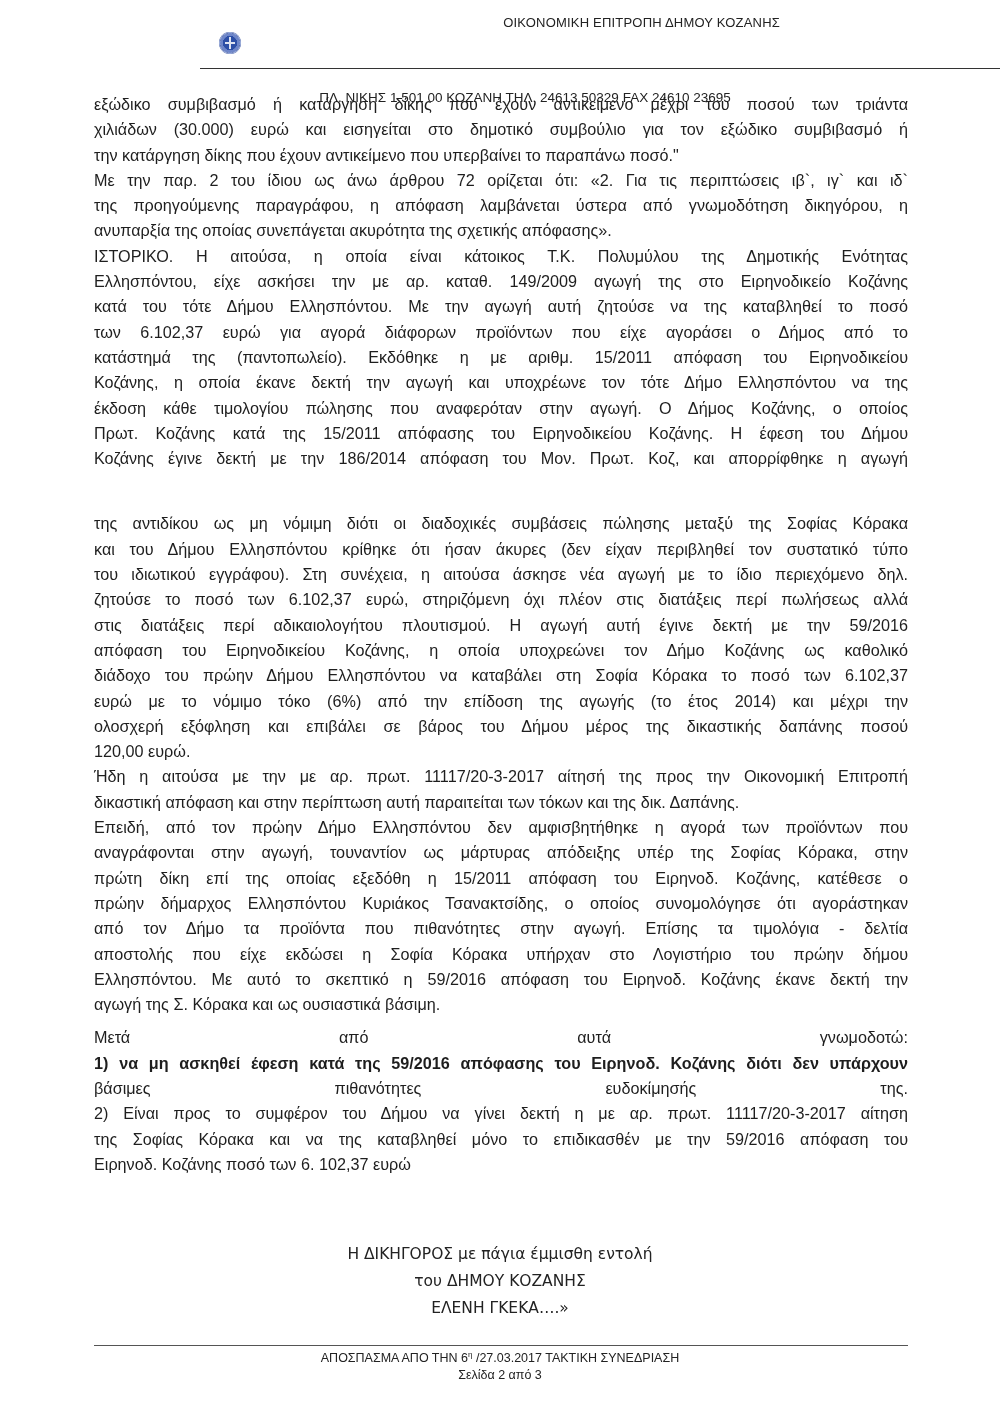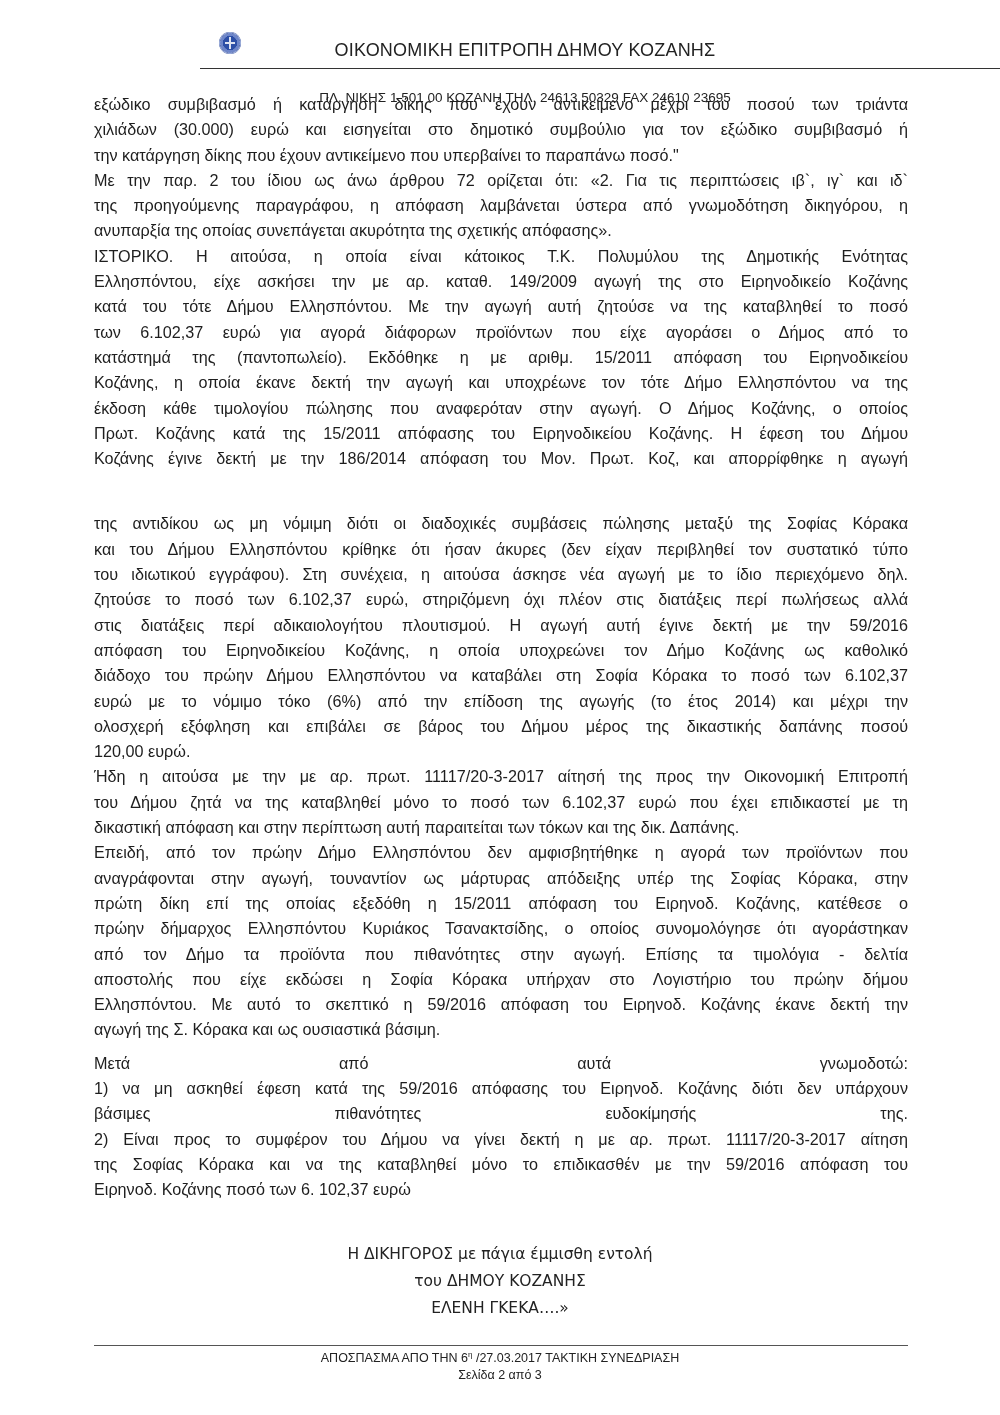--- a/index.html
+++ b/index.html
@@ -6,22 +6,22 @@
   body { width: 1000px; height: 1415px; position: relative; overflow: hidden;
          font-family: "DejaVu Sans", sans-serif; color: #1a1a1a; }
   .header { position: absolute; left: 0; top: 0; width: 1000px; height: 80px; }
   .emblem { position: absolute; left: 219px; top: 32px; width: 22px; height: 22px; border-radius: 50%;
             background: radial-gradient(circle at 50% 50%, #2d4fa6 0 45%, #6e86c9 46% 62%, #2a3f88 63% 100%);
             box-shadow: 0 0 0 1px #9fb0dc inset; }
   .emblem::before { content: ""; position: absolute; left: 6px; top: 5px; width: 10px; height: 12px;
                     background:
                       linear-gradient(#ffffff,#ffffff) 4px 0 / 2px 12px no-repeat,
                       linear-gradient(#ffffff,#ffffff) 0 5px / 10px 2px no-repeat; opacity: .85; }
-  .hdr-title { position: absolute; left: 270px; width: 510px; top: 40px; text-align: center;
-               font-family: "Liberation Sans", sans-serif; font-size: 18px; letter-spacing: 0.2px; color: #222; }
+  .hdr-title { position: absolute; left: 270px; width: 510px; top: 15px; text-align: right;
+               font-family: "Liberation Sans", sans-serif; font-size: 13px; letter-spacing: 0.2px; color: #222; }
   .hdr-addr { position: absolute; left: 270px; width: 510px; top: 49px; text-align: center;
               font-family: "Liberation Sans", sans-serif; font-size: 13.5px; color: #222; margin-top: 41px; }
   .hdr-rule { position: absolute; left: 200px; width: 800px; top: 68px; height: 0; border-top: 1.5px solid #333; }
 
   .body { position: absolute; left: 94px; top: 92px; width: 814px;
           font-family: "Liberation Sans Narrow", "Liberation Sans", sans-serif; font-size: 16.2px;
           line-height: 25.3px; color: #1e1e1e; }
   .line { display: block; height: 25.3px; white-space: nowrap; overflow: visible;
           text-align: justify; text-align-last: justify; }
   .line.last { text-align: left; text-align-last: left; }
@@ -74,37 +74,36 @@
       <div class="line" style="white-space: nowrap;">ζητούσε το ποσό των 6.102,37 ευρώ, στηριζόμενη όχι πλέον στις διατάξεις περί πωλήσεως αλλά</div>
       <div class="line" style="white-space: nowrap;">στις διατάξεις περί αδικαιολογήτου πλουτισμού.  Η αγωγή αυτή έγινε δεκτή με την 59/2016</div>
       <div class="line" style="white-space: nowrap;">απόφαση του Ειρηνοδικείου Κοζάνης, η οποία υποχρεώνει τον Δήμο Κοζάνης ως καθολικό</div>
       <div class="line" style="white-space: nowrap;">διάδοχο του πρώην Δήμου Ελλησπόντου να καταβάλει στη Σοφία Κόρακα το ποσό των 6.102,37</div>
       <div class="line" style="white-space: nowrap;">ευρώ με το νόμιμο τόκο (6%) από την επίδοση της αγωγής (το έτος 2014)  και μέχρι την</div>
       <div class="line" style="white-space: nowrap;">ολοσχερή εξόφληση και επιβάλει σε βάρος του Δήμου μέρος της δικαστικής δαπάνης ποσού</div>
       <div class="line last" style="white-space: nowrap;">120,00 ευρώ.</div>
     </div>
     <div>
       <div class="line" style="white-space: nowrap;">Ήδη η αιτούσα με την με αρ. πρωτ. 11117/20-3-2017 αίτησή της προς την Οικονομική Επιτροπή</div>
-      <div class="line" style="white-space: nowrap;">του Δήμου ζητά να της καταβληθεί μόνο το ποσό των 6.102,37 ευρώ που έχει επιδικαστεί με τη</div>
       <div class="line last" style="white-space: nowrap;">δικαστική απόφαση και στην περίπτωση αυτή παραιτείται των τόκων και της δικ. Δαπάνης.</div>
     </div>
     <div>
       <div class="line" style="white-space: nowrap;">Επειδή, από τον πρώην Δήμο Ελλησπόντου δεν αμφισβητήθηκε η αγορά των προϊόντων  που</div>
       <div class="line" style="white-space: nowrap;">αναγράφονται στην αγωγή, τουναντίον ως μάρτυρας απόδειξης υπέρ της Σοφίας Κόρακα, στην</div>
       <div class="line" style="white-space: nowrap;">πρώτη δίκη επί της οποίας εξεδόθη η 15/2011 απόφαση του Ειρηνοδ. Κοζάνης, κατέθεσε ο</div>
       <div class="line" style="white-space: nowrap;">πρώην δήμαρχος Ελλησπόντου Κυριάκος Τσανακτσίδης, ο οποίος συνομολόγησε ότι αγοράστηκαν</div>
       <div class="line" style="white-space: nowrap;">από τον Δήμο τα προϊόντα που πιθανότητες στην αγωγή. Επίσης τα τιμολόγια - δελτία</div>
       <div class="line" style="white-space: nowrap;">αποστολής που είχε εκδώσει η Σοφία Κόρακα υπήρχαν στο Λογιστήριο του πρώην δήμου</div>
       <div class="line" style="white-space: nowrap;">Ελλησπόντου. Με αυτό το σκεπτικό η 59/2016 απόφαση του Ειρηνοδ. Κοζάνης έκανε δεκτή την</div>
       <div class="line last" style="white-space: nowrap;">αγωγή της Σ. Κόρακα και ως ουσιαστικά βάσιμη.</div>
     </div>
     <div class="gap"></div>
     <div>
       <div class="line" style="white-space: nowrap;">Μετά από αυτά γνωμοδοτώ:</div>
-      <div class="line" style="white-space: nowrap;"> 1) να μη ασκηθεί έφεση κατά της 59/2016 απόφασης του Ειρηνοδ. Κοζάνης διότι δεν υπάρχουν</div>
+      <div class="line" style="white-space: nowrap; font-weight: bold;"> 1) να μη ασκηθεί έφεση κατά της 59/2016 απόφασης του Ειρηνοδ. Κοζάνης διότι δεν υπάρχουν</div>
       <div class="line" style="white-space: nowrap;">βάσιμες πιθανότητες ευδοκίμησής της.</div>
       <div class="line" style="white-space: nowrap;">2) Είναι προς το συμφέρον του Δήμου να γίνει δεκτή η με αρ. πρωτ. 11117/20-3-2017 αίτηση</div>
       <div class="line" style="white-space: nowrap;">της Σοφίας Κόρακα και να της καταβληθεί μόνο το επιδικασθέν με την 59/2016 απόφαση του</div>
       <div class="line last" style="white-space: nowrap;">Ειρηνοδ. Κοζάνης ποσό των 6. 102,37 ευρώ</div>
     </div>
   </div>
 
 <div class="sign">
   <div>Η ΔΙΚΗΓΟΡΟΣ  με πάγια έμμισθη εντολή</div>
   <div>του ΔΗΜΟΥ ΚΟΖΑΝΗΣ</div>

